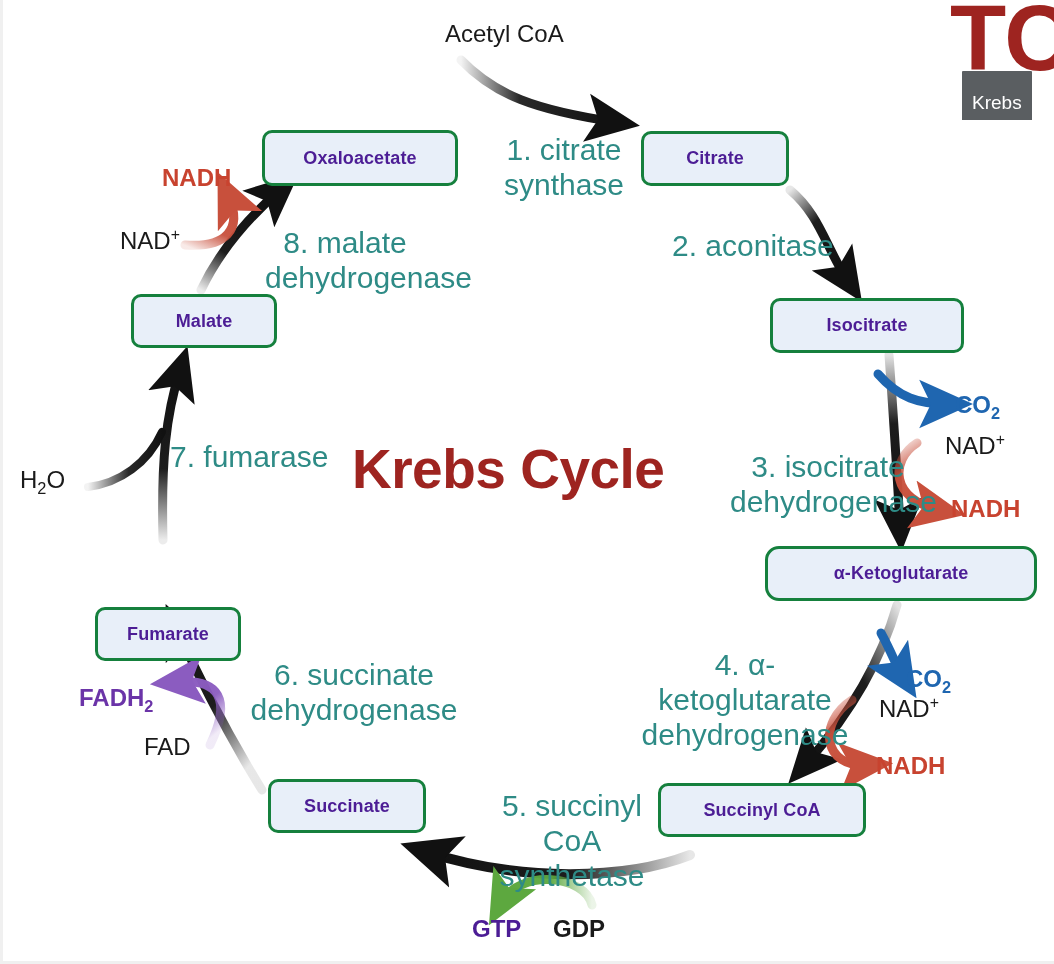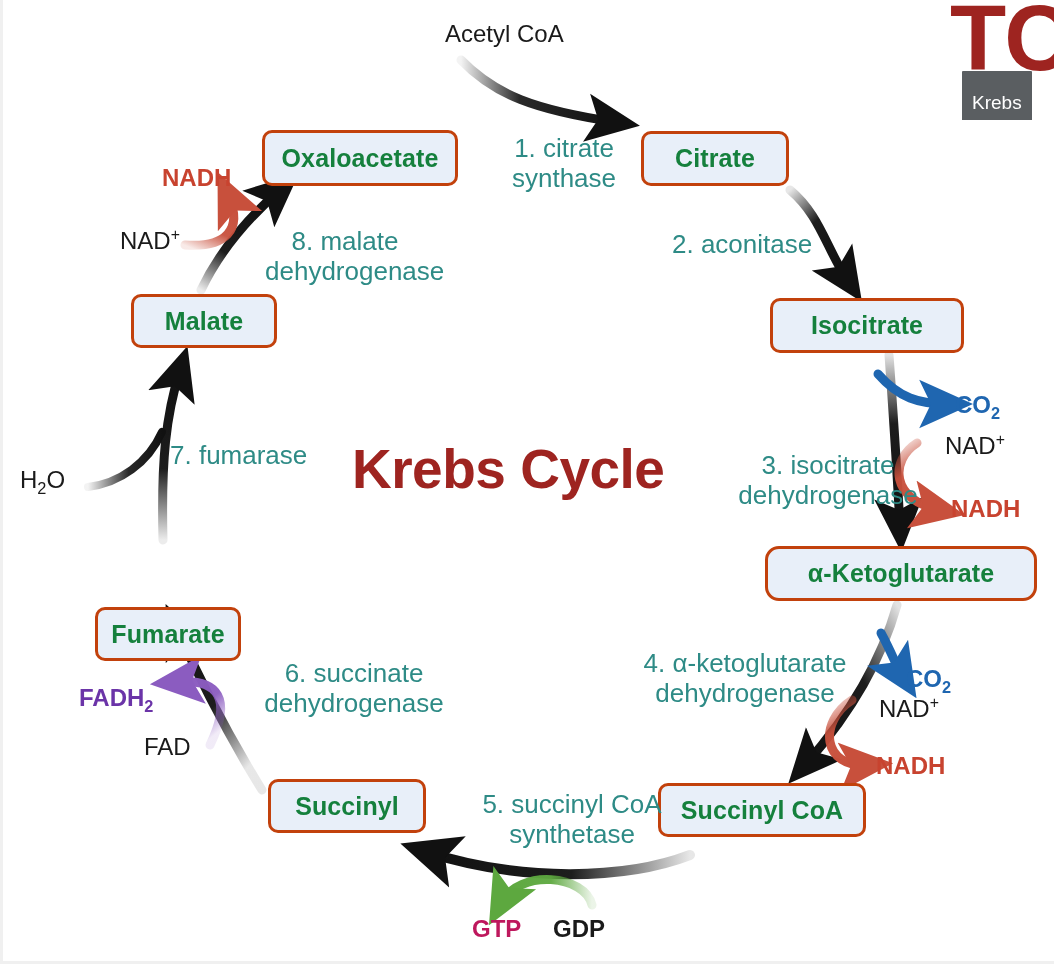--- a/index.html
+++ b/index.html
@@ -20,53 +20,53 @@
     left: 0;
     top: 0;
     width: 1054px;
     height: 964px;
   }
   
   .node {
     position: absolute;
     box-sizing: border-box;
     background: #e8eff9;
-    border: 3px solid #c2410c;
+    border: 3px solid #15803d;
     border-radius: 10px;
     display: flex;
     align-items: center;
     justify-content: center;
     font-weight: bold;
-    font-size: 25px;
-    color: #15803d;
+    font-size: 18px;
+    color: #4c1d95;
     letter-spacing: 0.1px;
     white-space: nowrap;
   }
   
   .enzyme {
     position: absolute;
     color: #2e8b86;
-    font-size: 26px;
+    font-size: 30px;
     line-height: 1.16;
     white-space: pre-line;
   }
   .enzyme.center { text-align: center; }
   .enzyme.left   { text-align: left; }
   
   .cofactor {
     position: absolute;
     font-size: 24px;
     white-space: nowrap;
     color: #1a1a1a;
   }
   .cofactor.plain { font-weight: normal; }
   .cofactor.nadh  { font-weight: bold; color: #c8432f; }
   .cofactor.co2   { font-weight: bold; color: #1f66b0; }
   .cofactor.fadh2 { font-weight: bold; color: #6b34a8; }
-  .cofactor.gtp   { font-weight: bold; color: #be185d; }
+  .cofactor.gtp   { font-weight: bold; color: #4c1d95; }
   .cofactor.gdp   { font-weight: bold; color: #1a1a1a; }
   .cofactor sub { font-size: 0.68em; }
   .cofactor sup { font-size: 0.66em; }
   
   #cycle-title {
     position: absolute;
     left: 352px;
     top: 437px;
     width: 376px;
     text-align: left;
@@ -252,21 +252,21 @@
   <div class="node" style="left:262px; top:130px; width:196px; height:56px;">Oxaloacetate</div>
 
   <div class="node" style="left:641px; top:131px; width:148px; height:55px;">Citrate</div>
 
   <div class="node" style="left:770px; top:298px; width:194px; height:55px;">Isocitrate</div>
 
   <div class="node" style="left:765px; top:546px; width:272px; height:55px;border-radius:14px;">α-Ketoglutarate</div>
 
   <div class="node" style="left:658px; top:783px; width:208px; height:54px;">Succinyl CoA</div>
 
-  <div class="node" style="left:268px; top:779px; width:158px; height:54px;">Succinyl</div>
+  <div class="node" style="left:268px; top:779px; width:158px; height:54px;">Succinate</div>
 
   <div class="node" style="left:95px; top:565px; width:146px; height:54px;margin-top:42px;">Fumarate</div>
 
   <div class="node" style="left:131px; top:294px; width:146px; height:54px;">Malate</div>
 
   <div class="enzyme center" style="left:498px; top:133px; width:132px;">1. citrate
 synthase</div>
 
   <div class="enzyme left" style="left:672px; top:229px; width:180px;">2. aconitase</div>
 

